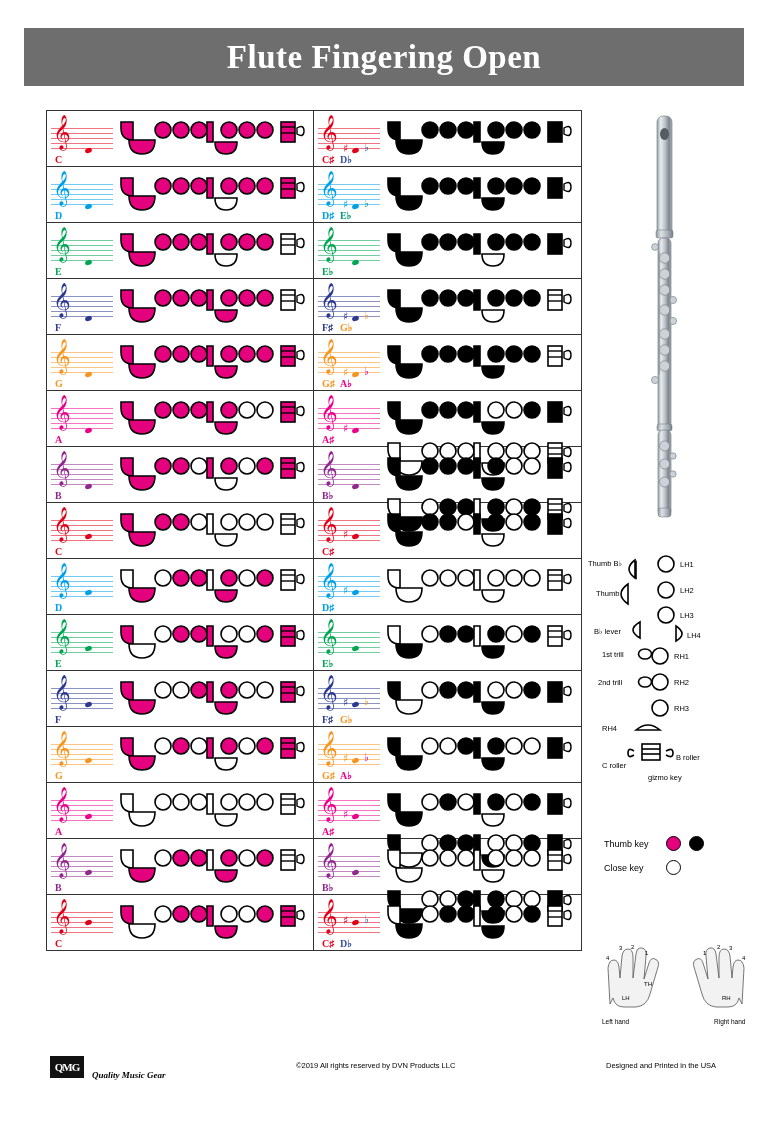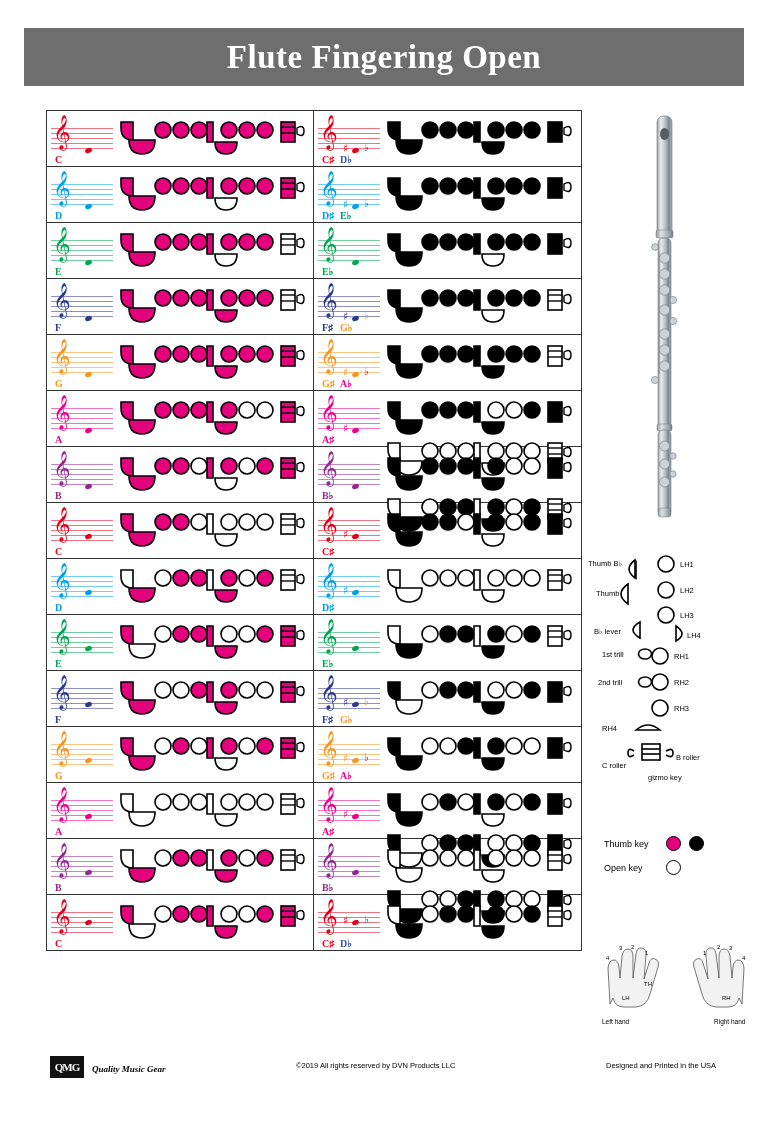--- a/index.html
+++ b/index.html
@@ -81,21 +81,21 @@
   
   .hands{position:absolute;left:596px;top:908px;width:160px;height:120px;}
   
   .footer{position:absolute;left:0;top:1052px;width:768px;height:40px;}
   .footer .logo{
     position:absolute;left:50px;top:4px;width:34px;height:22px;background:#111;
     color:#fff;font-size:11px;display:flex;align-items:center;justify-content:center;
     font-family:"Liberation Serif",serif;font-weight:bold;letter-spacing:-1px;
   }
   .footer .slogan{
-    position:absolute;left:92px;top:12px;font-size:9px;font-style:italic;font-weight:bold;
+    position:absolute;left:92px;top:18px;font-size:9px;font-style:italic;font-weight:bold;
     font-family:"Liberation Serif",serif;
   }
   .footer .copy{position:absolute;left:296px;top:9px;font-size:7.5px;}
   .footer .made{position:absolute;left:606px;top:9px;font-size:7.5px;}
 </style>
 </head>
 <body>
 
 <div class="header">
   <h1>Flute Fingering Open</h1>
@@ -1286,21 +1286,21 @@
   </svg>
 </div>
 
 <div class="legend">
   <div class="row">
     <span class="txt">Thumb key</span>
     <span class="dotM"></span>
     <span class="dotB"></span>
   </div>
   <div class="row">
-    <span class="txt">Open key</span>
+    <span class="txt">Close key</span>
     <span class="dotO"></span>
   </div>
 </div>
 
 <div class="hands">
   <svg width="160" height="120" viewBox="0 0 160 120">
     <g fill="#f2f2f2" stroke="#555" stroke-width="0.8">
 
       <path d="M14 96 L12 60 q1 -8 6 -8 q4 0 5 7 l1 11 l2 -22 q1 -7 6 -7 q5 0 5 8 l0 21 l3 -24 q1 -7 6 -6 q5 1 4 8 l-2 23 l5 -16 q2 -6 6 -4 q5 2 3 8 l-8 27 q-3 12 -14 13 l-12 0 q-9 0 -11 -9 z"></path>
 

